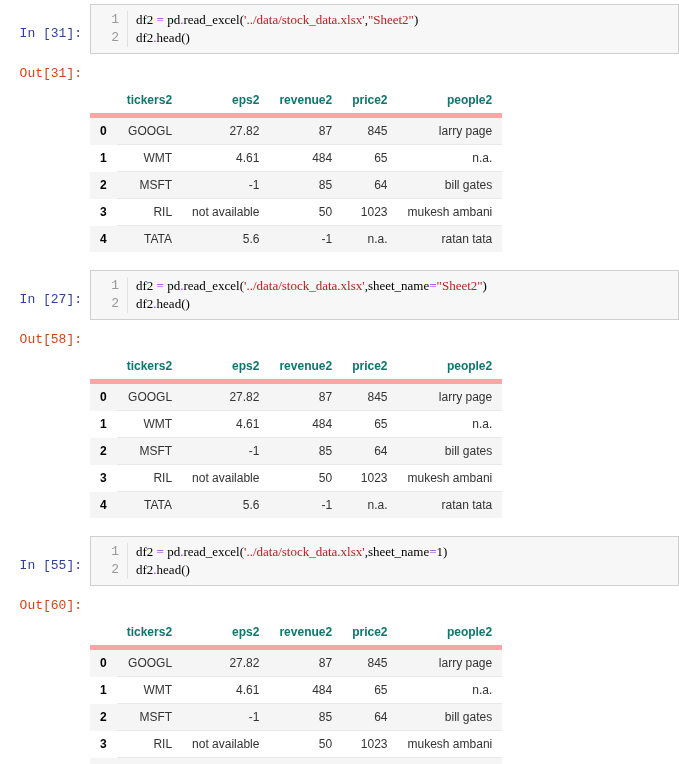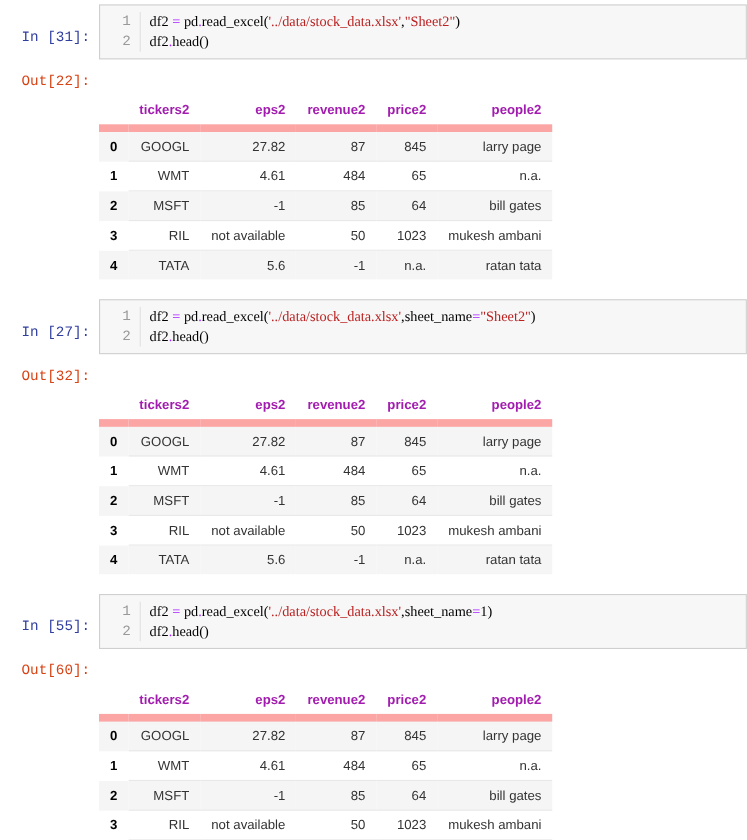--- a/index.html
+++ b/index.html
@@ -8,41 +8,41 @@
 .prompt-in{color:#303F9F}
 .prompt-out{color:#D84315}
 .code-area{border:1px solid #cfcfcf;background:#f7f7f7;padding:6px 0;display:flex;flex:1;margin-top:4px;margin-bottom:4px}
 .gutter{width:28px;text-align:right;padding-right:8px;color:#999;font-family:"Courier New",monospace;font-size:13px;line-height:18px;border-right:1px solid #e0e0e0}
 .code{padding-left:8px;font-family:Liberation Serif, serif;font-size:13px;line-height:18px;white-space:pre}
 .tok-op{color:#AA22FF}
 .tok-str{color:#BA2121}
 .output-area{margin-left:90px;padding:6px 0 14px 0}
 table.df{border-collapse:collapse;font-size:12px;color:#333}
 table.df th,table.df td{padding:6px 10px;text-align:right}
-table.df thead th{border-bottom:7px solid #fca5a5;font-weight:bold;color:#a21caf}
+table.df thead th{border-bottom:5px solid #fca5a5;font-weight:bold;color:#0f766e}
 table.df tbody th{font-weight:bold;color:#000}
 table.df tbody tr:nth-child(odd){background:#f5f5f5}
 table.df tbody td{border-top:1px solid #e8e8e8}
 .wrap{position:relative;width:679px}
 </style>
 </head>
 <body>
 <div class="wrap">
 
 <div id="container">
       <div class="cell">
         <div class="prompt prompt-in">In  [31]:</div>
         <div class="code-area">
           <div class="gutter">1<br>2</div>
           <div class="code">df2 <span class="tok-op">=</span> pd<span class="tok-op">.</span>read_excel(<span class="tok-str">'../data/stock_data.xlsx'</span>,<span class="tok-str">"Sheet2"</span>)
 df2<span class="tok-op">.</span>head()</div>
         </div>
       </div>
       <div class="cell">
-        <div class="prompt prompt-out">Out[22]:</div>
+        <div class="prompt prompt-out">Out[31]:</div>
         <div></div>
       </div>
       <div class="output-area">
         <table class="df">
           <thead>
             <tr>
               <th></th>
               <th>tickers2</th>
               <th>eps2</th>
               <th>revenue2</th>
@@ -96,21 +96,21 @@
       </div>
       <div class="cell">
         <div class="prompt prompt-in">In  [27]:</div>
         <div class="code-area">
           <div class="gutter">1<br>2</div>
           <div class="code">df2 <span class="tok-op">=</span> pd<span class="tok-op">.</span>read_excel(<span class="tok-str">'../data/stock_data.xlsx'</span>,sheet_name<span class="tok-op">=</span><span class="tok-str">"Sheet2"</span>)
 df2<span class="tok-op">.</span>head()</div>
         </div>
       </div>
       <div class="cell">
-        <div class="prompt prompt-out">Out[32]:</div>
+        <div class="prompt prompt-out">Out[58]:</div>
         <div></div>
       </div>
       <div class="output-area">
         <table class="df">
           <thead>
             <tr>
               <th></th>
               <th>tickers2</th>
               <th>eps2</th>
               <th>revenue2</th>

